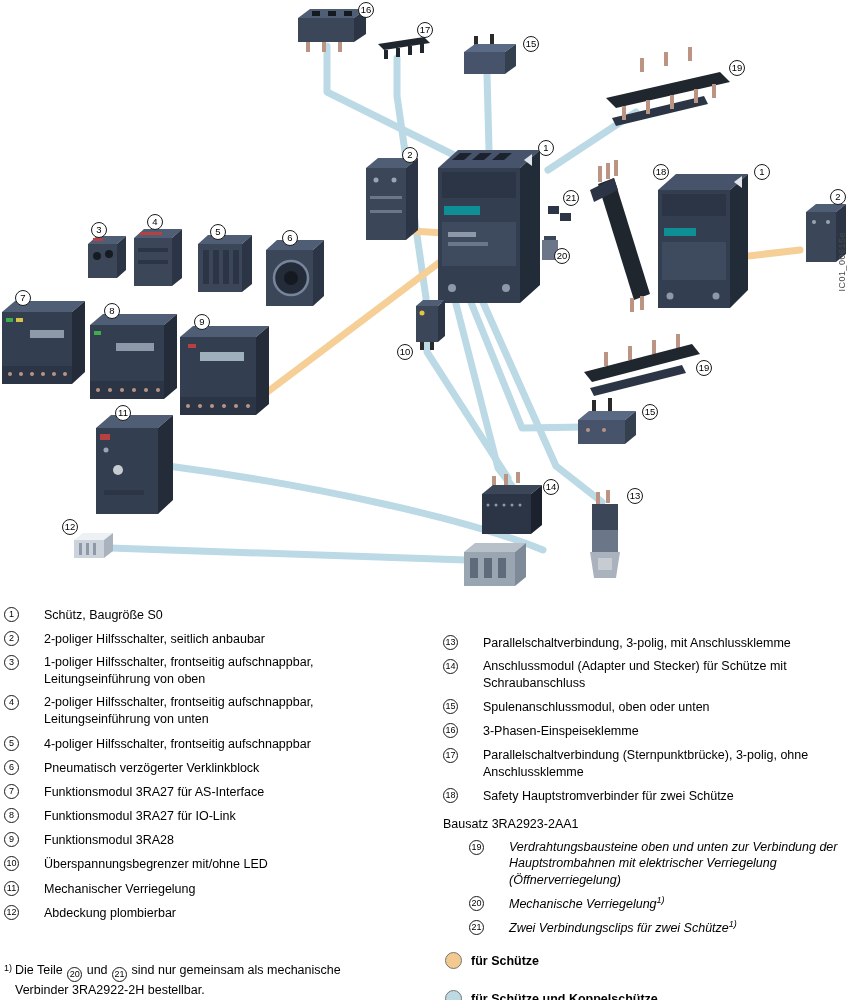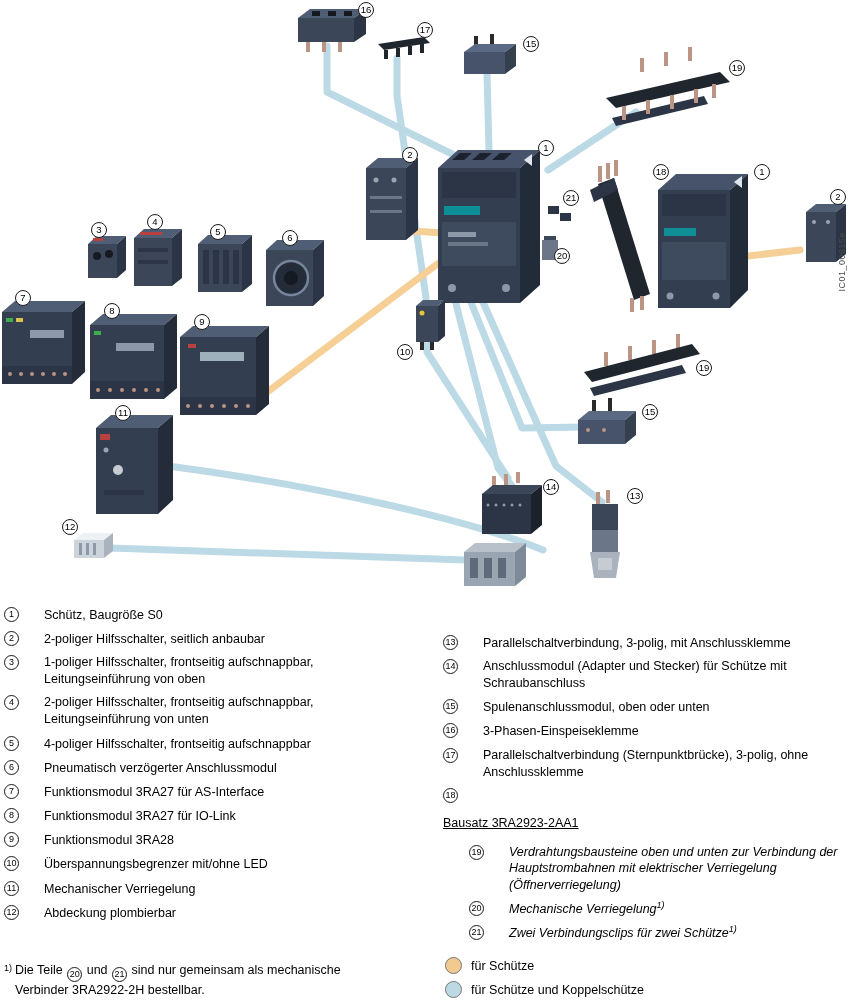--- a/index.html
+++ b/index.html
@@ -29,26 +29,26 @@
   .legend-item { display:flex; align-items:flex-start; gap:7px; margin-bottom:7px; }
   .num-circle {
     flex:0 0 auto; width:15px; height:15px; border:1.1px solid #1a1a1a; border-radius:50%;
     background:#fff; font-size:9px; line-height:1; display:flex; align-items:center; justify-content:center;
     margin-top:1px;
   }
   .item-text { max-width:350px;margin-left:18px; }
   .legend-left .item-text { max-width:332px; }
   sup.fn { font-size:9px; vertical-align:super; }
 
-  .bausatz-header { margin:12px 0 13px 0;text-decoration:underline; }
+  .bausatz-header { margin:12px 0 7px 0; }
   .indent { margin-left:26px; }
   .indent .item-text { max-width:338px;font-style:italic; }
 
   .color-key { margin-top:16px; margin-left:2px; }
-  .key-row { display:flex; align-items:center; gap:9px; margin-bottom:7px; }
+  .key-row { display:flex; align-items:center; gap:9px; margin-bottom:21px;font-weight:bold; }
   .key-dot { flex:0 0 auto; width:17px; height:17px; border-radius:50%; border:1px solid #777; }
   .key-label { }
 
   .footnote { position:absolute; left:4px; top:962px; width:412px; font-size:12.5px; line-height:1.32; display:flex; }
   .fn-sup { font-size:9px; margin-right:3px; margin-top:1px; }
   .fn-body { display:inline; width:380px; }
   .inline-circle {
     display:inline-flex; width:15px; height:15px; border:1.1px solid #1a1a1a; border-radius:50%;
     font-size:9px; line-height:1; align-items:center; justify-content:center; vertical-align:-3px;
     margin:0 1px;
@@ -410,21 +410,21 @@
     <span class="num-circle">
             <span>5</span>
           </span>
     <span class="item-text"><span>4-poliger Hilfsschalter, frontseitig aufschnappbar</span><sup class="fn"></sup></span>
   </div>
 
   <div class="legend-item">
     <span class="num-circle">
             <span>6</span>
           </span>
-    <span class="item-text"><span>Pneumatisch verzögerter Anschlussmodul</span><sup class="fn"></sup></span>
+    <span class="item-text"><span>Pneumatisch verzögerter Verklinkblock</span><sup class="fn"></sup></span>
   </div>
 
   <div class="legend-item">
     <span class="num-circle">
             <span>7</span>
           </span>
     <span class="item-text"><span>Funktionsmodul 3RA27 für AS-Interface</span><sup class="fn"></sup></span>
   </div>
 
   <div class="legend-item">
@@ -498,20 +498,21 @@
     <span class="num-circle">
             <span>17</span>
           </span>
     <span class="item-text"><span>Parallelschaltverbindung (Sternpunktbrücke), 3-polig, ohne Anschlussklemme</span><sup class="fn"></sup></span>
   </div>
 
   <div class="legend-item">
     <span class="num-circle">
             <span>18</span>
           </span>
+    <span class="item-text"><span>Safety Hauptstromverbinder für zwei Schütze</span><sup class="fn"></sup></span>
   </div>
 </div>
 
     <div class="bausatz-header">
       <div>Bausatz 3RA2923-2AA1</div>
     </div>
 
     <div id="bausatz-items" class="indent">
   <div class="legend-item">
     <span class="num-circle">

